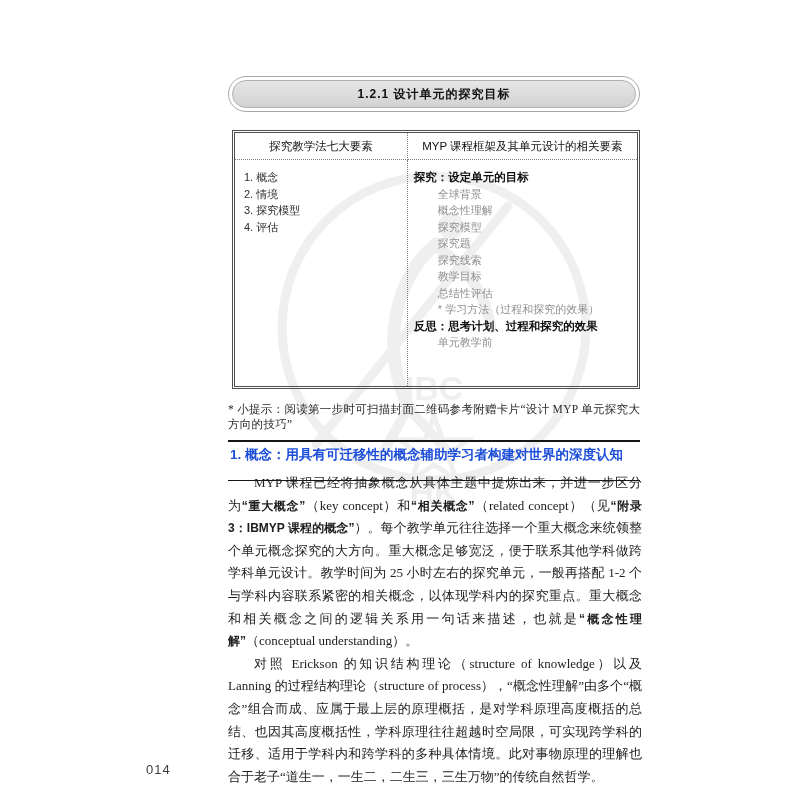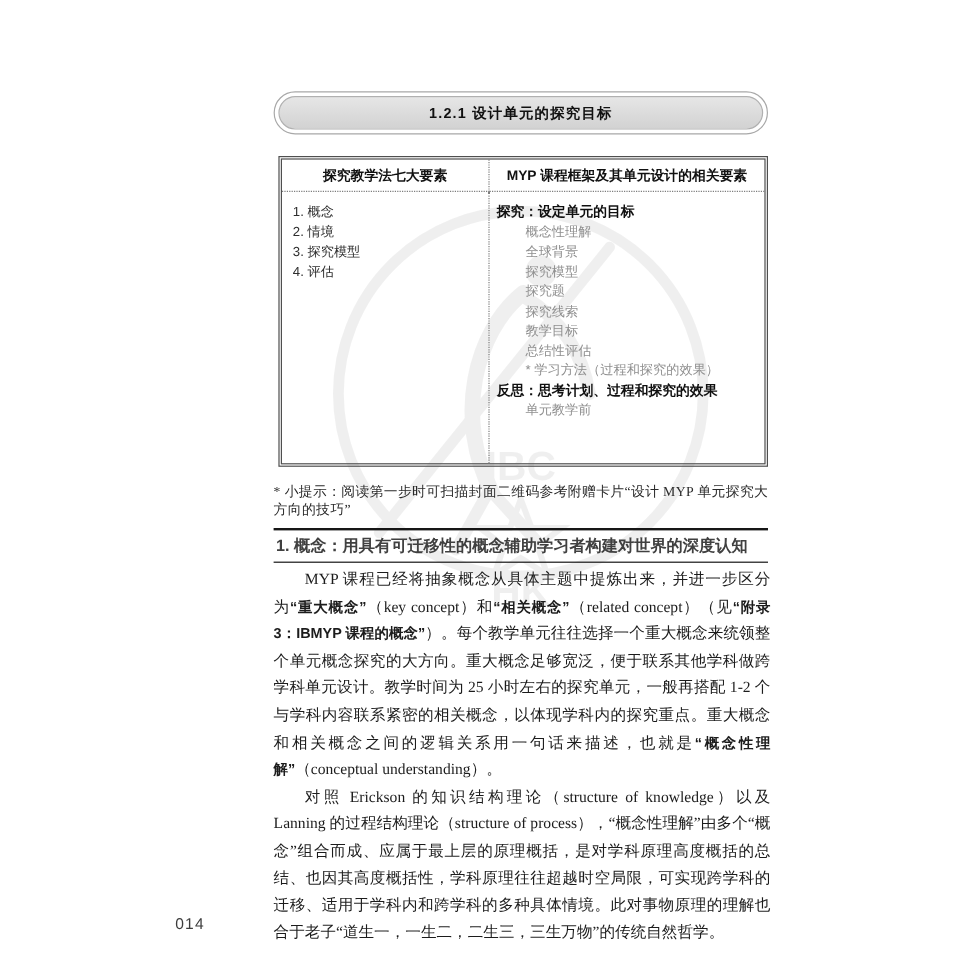--- a/index.html
+++ b/index.html
@@ -35,21 +35,21 @@
     position:absolute;left:232px;top:130px;width:408px;height:259px;
     box-sizing:border-box;
     border:3px double #4f4f4f;
     display:grid;
     grid-template-columns:43% 57%;
     grid-template-rows:27px 1fr;
     background:transparent;
   }
   .th{
     display:flex;align-items:center;justify-content:center;
-    font-weight:bold;font-size:11.5px;color:#111;
+    font-weight:normal;font-size:11.5px;color:#111;
     border-bottom:1px dotted #7d7d7d;
   }
   .th.left, .td.left{border-right:1px dotted #7d7d7d;}
   .td{padding-top:9px;box-sizing:border-box;}
   .l-line{
     font-size:11px;line-height:16.5px;color:#2e2e2e;padding-left:9px;
   }
   .r-line{
     font-size:11px;line-height:16.5px;color:#8f8f8f;padding-left:30px;
   }
@@ -63,22 +63,22 @@
     font-family:"Liberation Serif","DejaVu Serif",serif;
     font-size:11.5px;color:#2a2a2a;letter-spacing:0.3px;
   }
 
   
   .section-heading{
     position:absolute;left:228px;top:440px;width:412px;
     box-sizing:border-box;
     border-top:2px solid #161616;
     border-bottom:1.5px solid #161616;
-    font-weight:bold;font-size:13.5px;color:#404040;
-    padding:4px 2px 4px 2px;line-height:18px;
+    font-weight:bold;font-size:13.5px;color:#1d4ed8;
+    padding:4px 2px 16px 2px;line-height:18px;
   }
 
   
   .body-text{
     position:absolute;left:228px;top:472px;width:414px;
     font-family:"Liberation Serif","DejaVu Serif",serif;
     font-size:13px;line-height:22.6px;color:#1c1c1c;
     text-align:justify;
   }
   .body-text p{margin:0;text-indent:2em;}
@@ -119,22 +119,22 @@
     <div class="th left">探究教学法七大要素</div>
     <div class="th">MYP 课程框架及其单元设计的相关要素</div>
     <div class="td left">
         <div class="l-line">1. 概念</div>
         <div class="l-line">2. 情境</div>
         <div class="l-line">3. 探究模型</div>
         <div class="l-line">4. 评估</div>
       </div>
     <div class="td">
         <div class="r-line bold">探究：设定单元的目标</div>
+        <div class="r-line">全球背景</div>
         <div class="r-line">概念性理解</div>
-        <div class="r-line">全球背景</div>
         <div class="r-line">探究模型</div>
         <div class="r-line">探究题</div>
         <div class="r-line">探究线索</div>
         <div class="r-line">教学目标</div>
         <div class="r-line">总结性评估</div>
         <div class="r-line">* 学习方法（过程和探究的效果）</div>
         <div class="r-line bold">反思：思考计划、过程和探究的效果</div>
         <div class="r-line">单元教学前</div>
       </div>
   </div>

